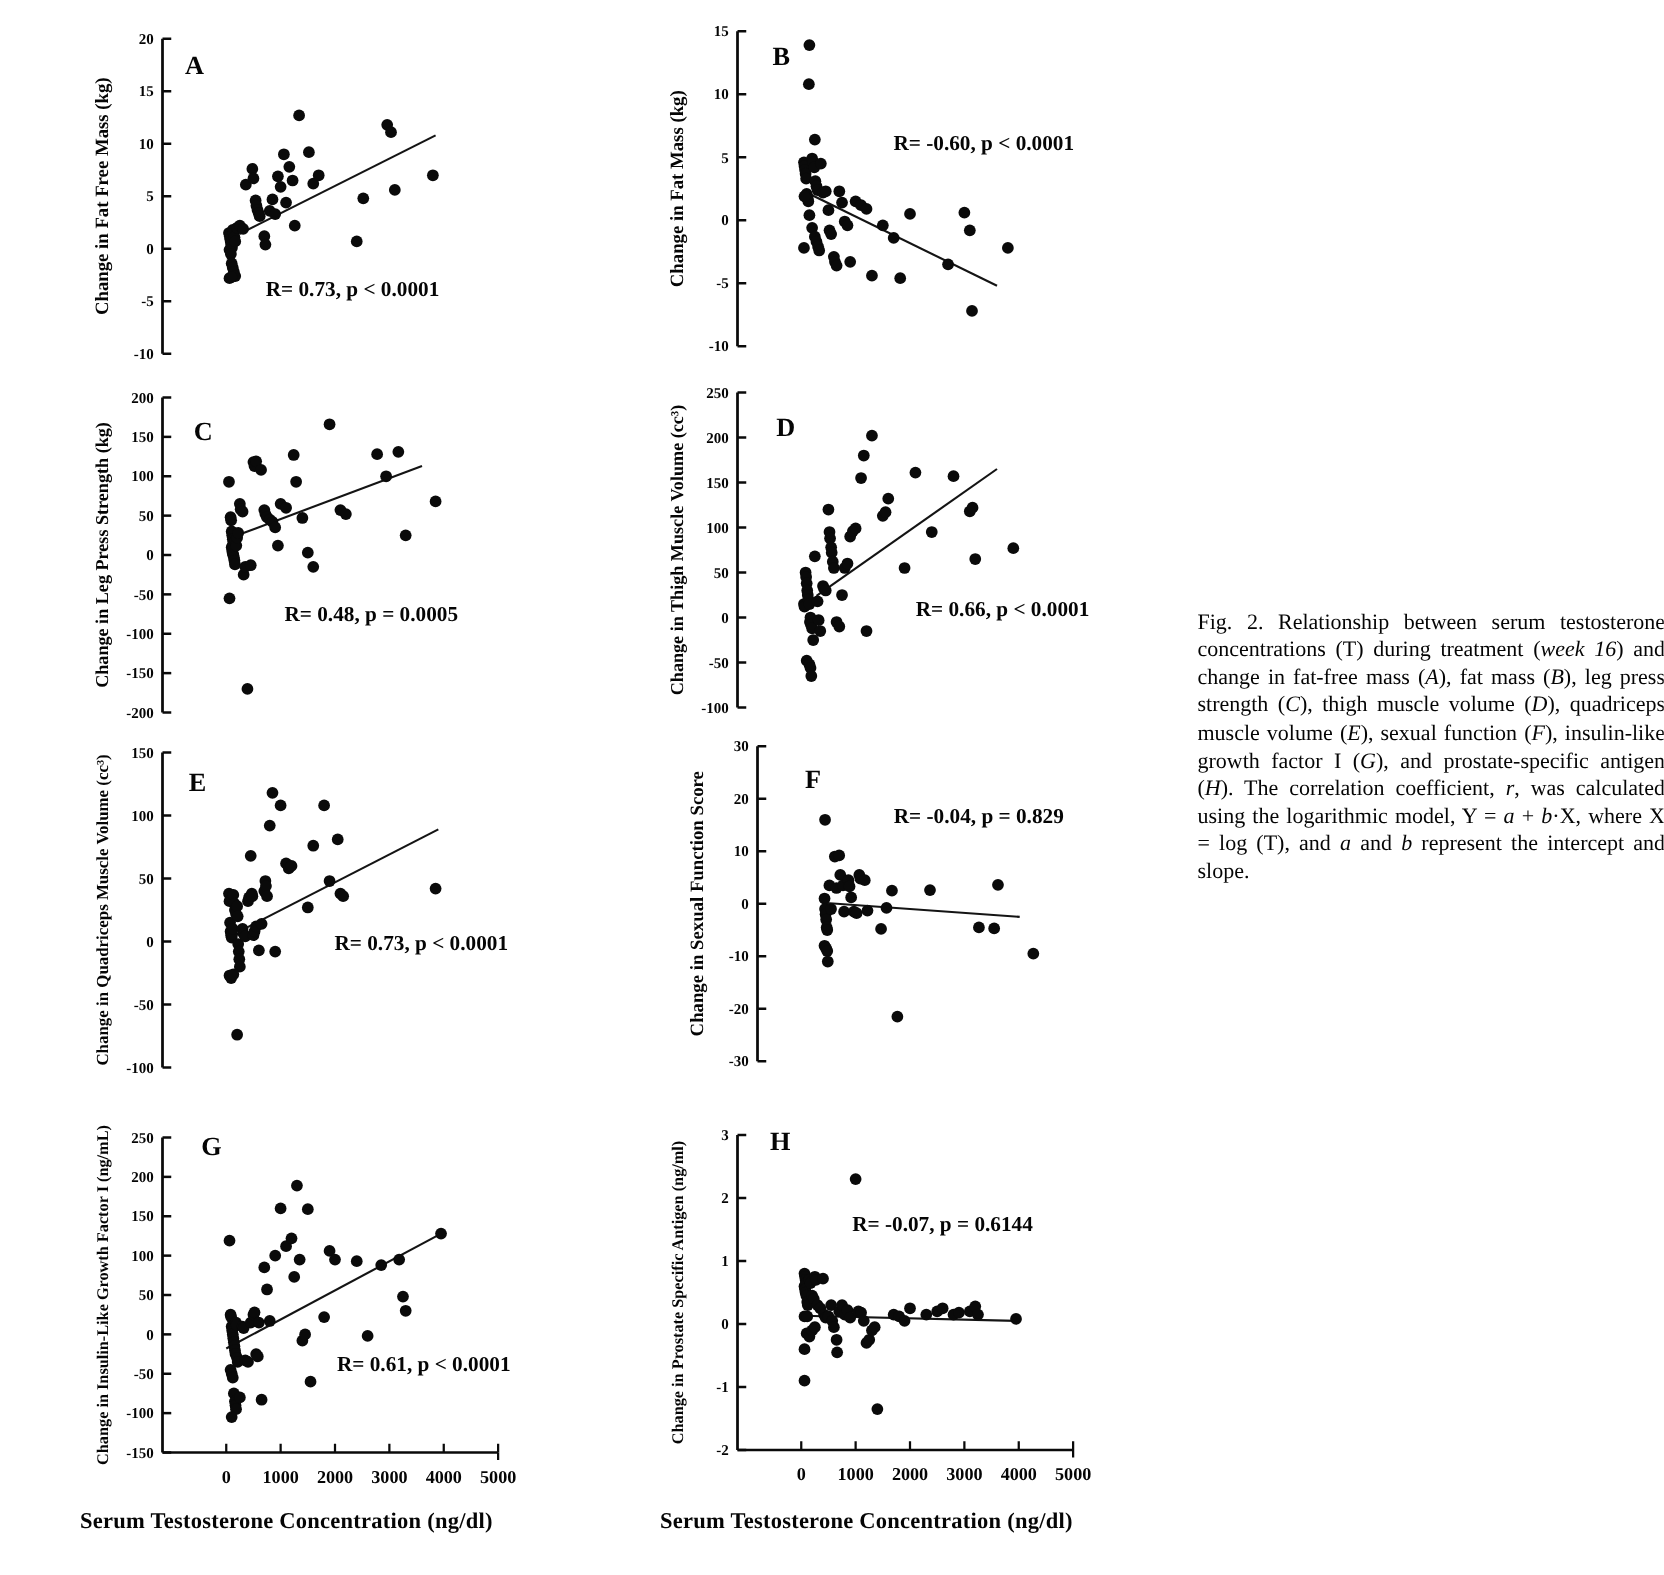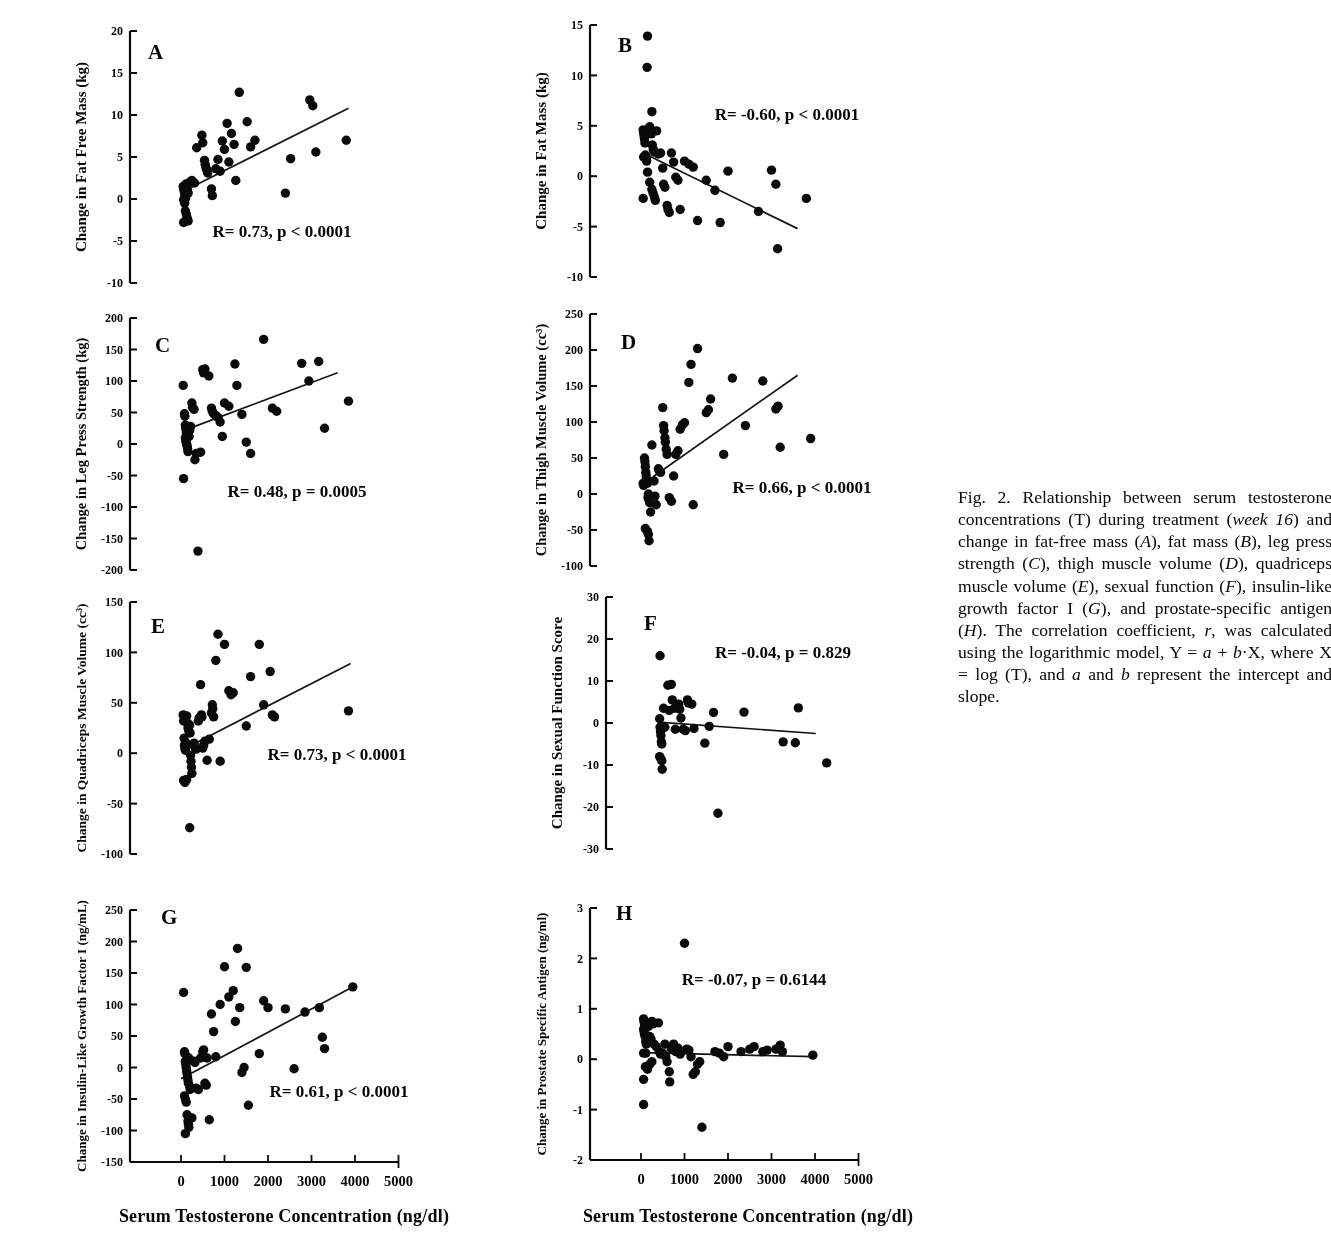--- a/index.html
+++ b/index.html
@@ -4,21 +4,21 @@
 <style>
   html,body{margin:0;padding:0;background:#ffffff;}
   #stage{position:relative;width:1331px;height:1260px;background:#ffffff;overflow:hidden;
          font-family:"Liberation Serif", serif;color:#050505;padding-left:38px;}
   .panel{position:absolute;width:440px;height:340px;}
   .panel svg{overflow:visible;display:block;}
   .p-a{left:60px;top:11px;}  .p-b{left:520px;top:5px;}
   .p-c{left:60px;top:298px;} .p-d{left:520px;top:294px;}
   .p-e{left:60px;top:582px;} .p-f{left:536px;top:577px;}
   .p-g{left:60px;top:890px;} .p-h{left:520px;top:888px;}
-  .x-title{position:absolute;width:440px;text-align:center;font-weight:bold;
+  .x-title{position:absolute;width:440px;font-weight:bold;
            font-size:18px;letter-spacing:0.2px;}
   .x-title.left{left:64px;top:1206px;}
   .x-title.right{left:528px;top:1206px;}
   .caption{position:absolute;left:958px;top:486px;width:374px;font-size:17.6px;
            line-height:1.26;text-align:justify;font-family:Liberation Serif, serif;}
   .caption .it{font-style:italic;}
   svg text{fill:#050505;font-family:"Liberation Serif", serif;}
 </style>
 </head>
 <body>

